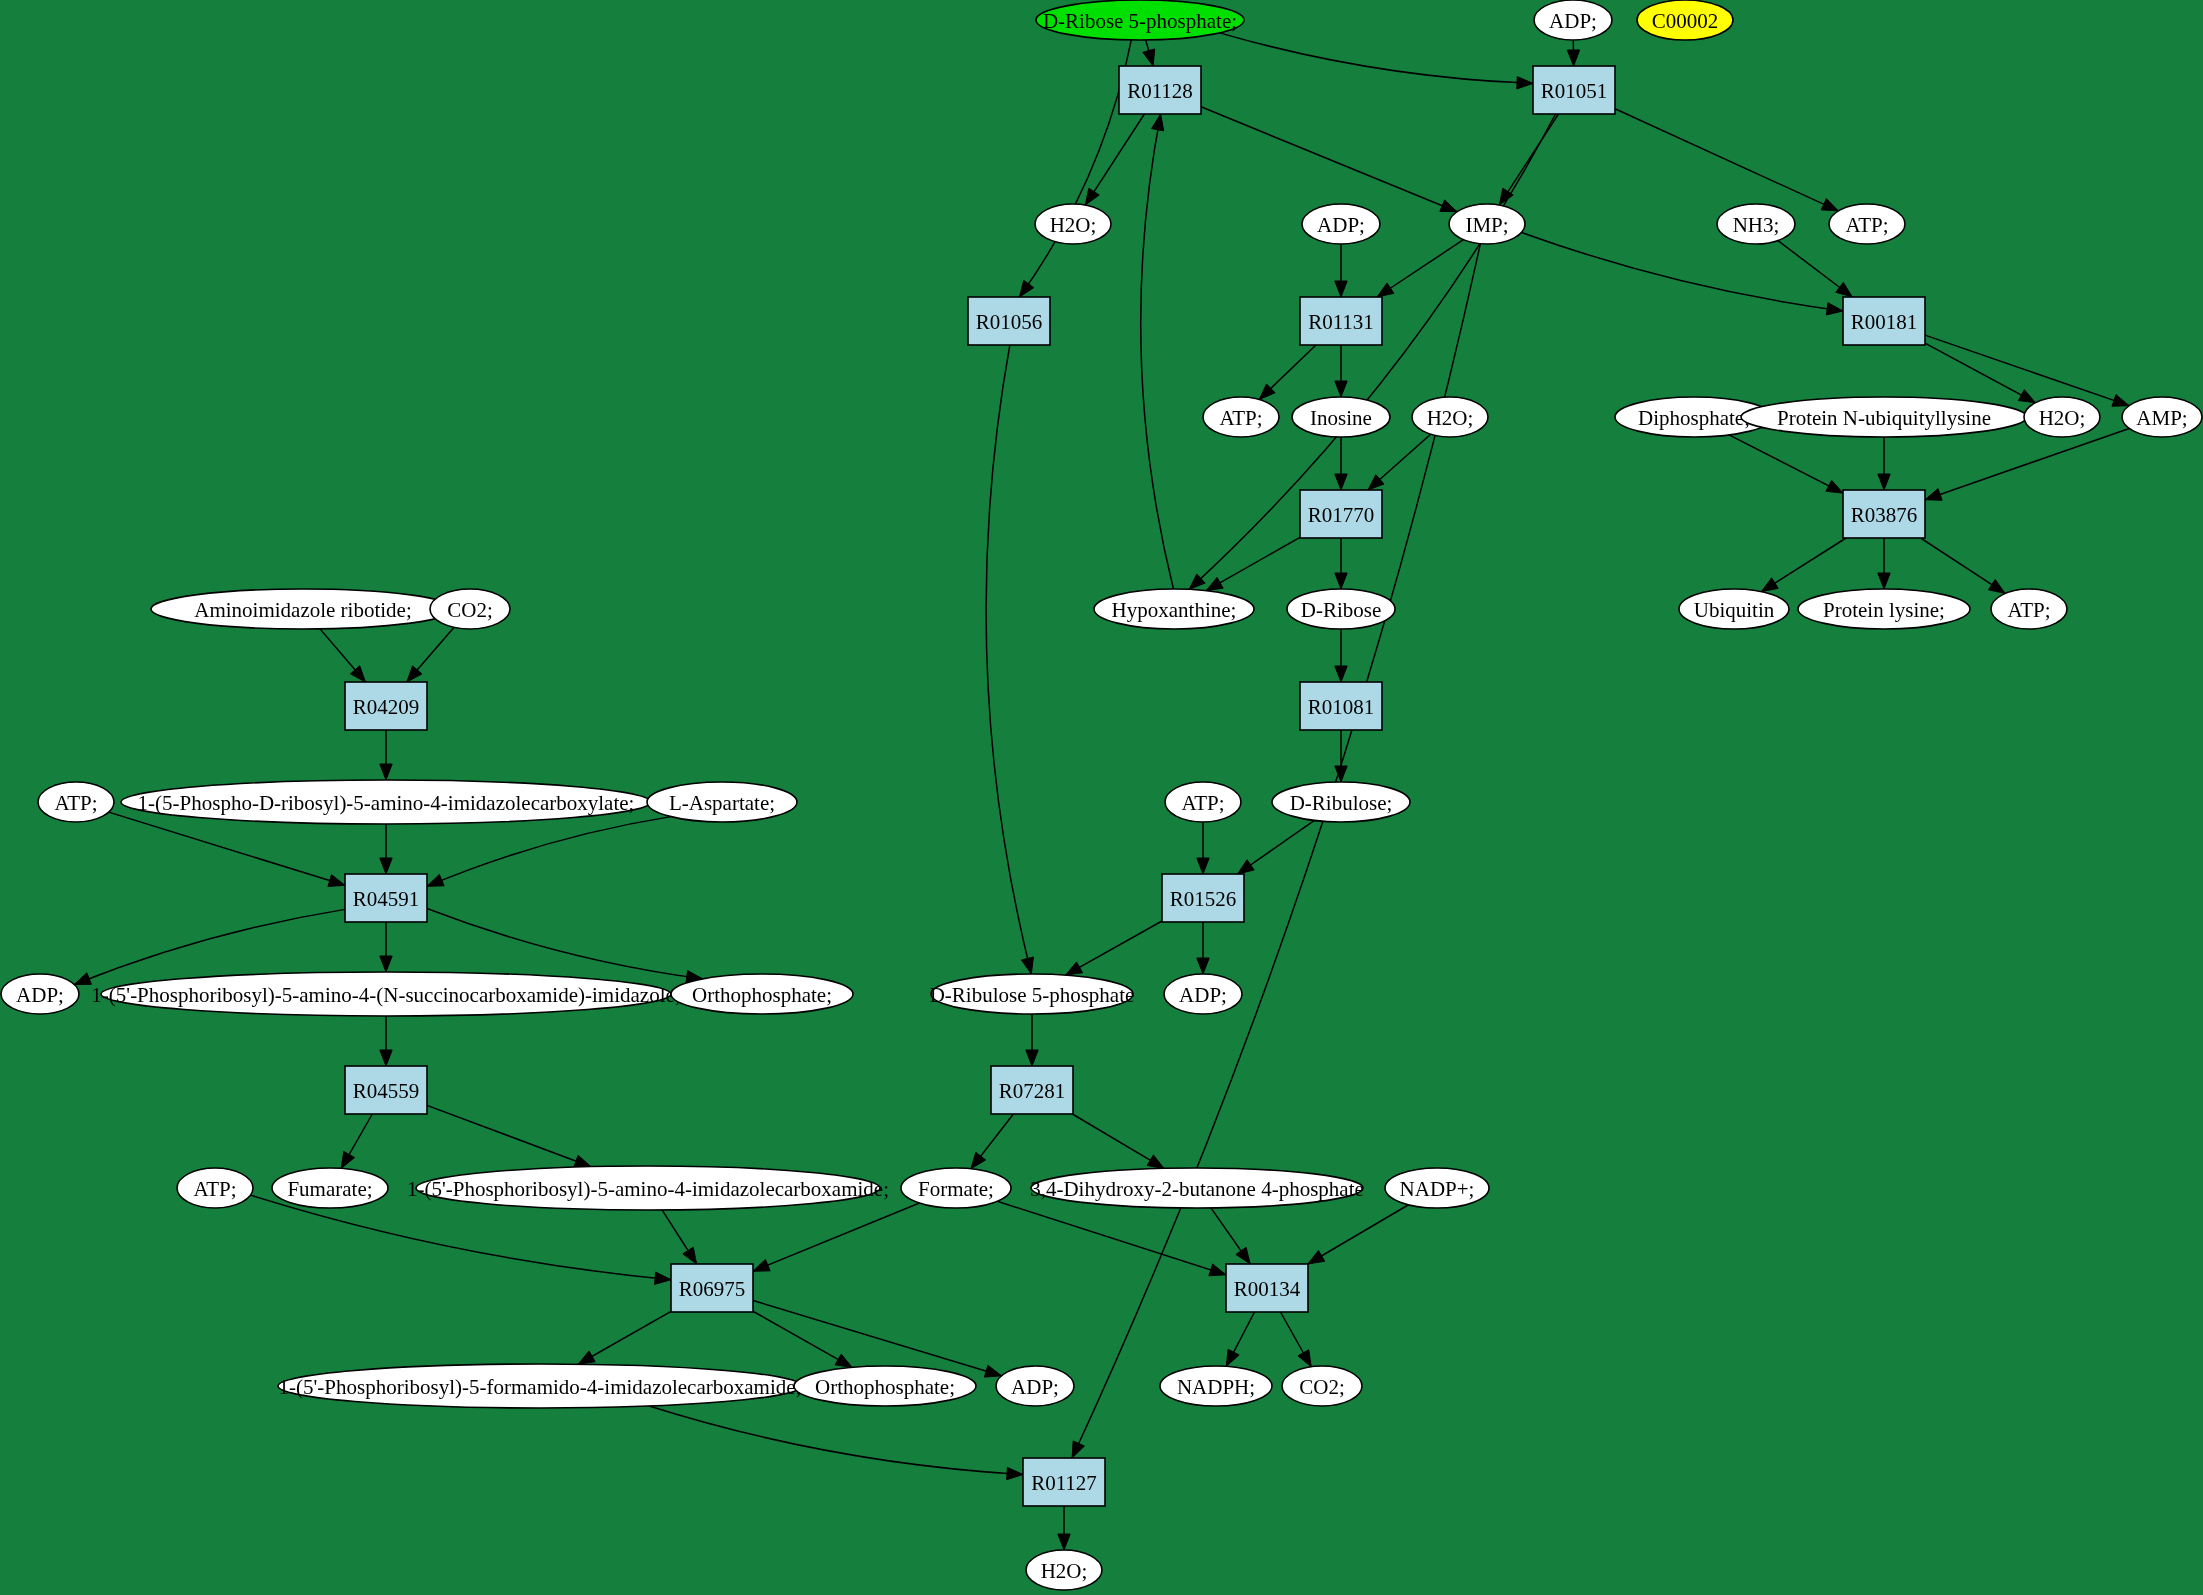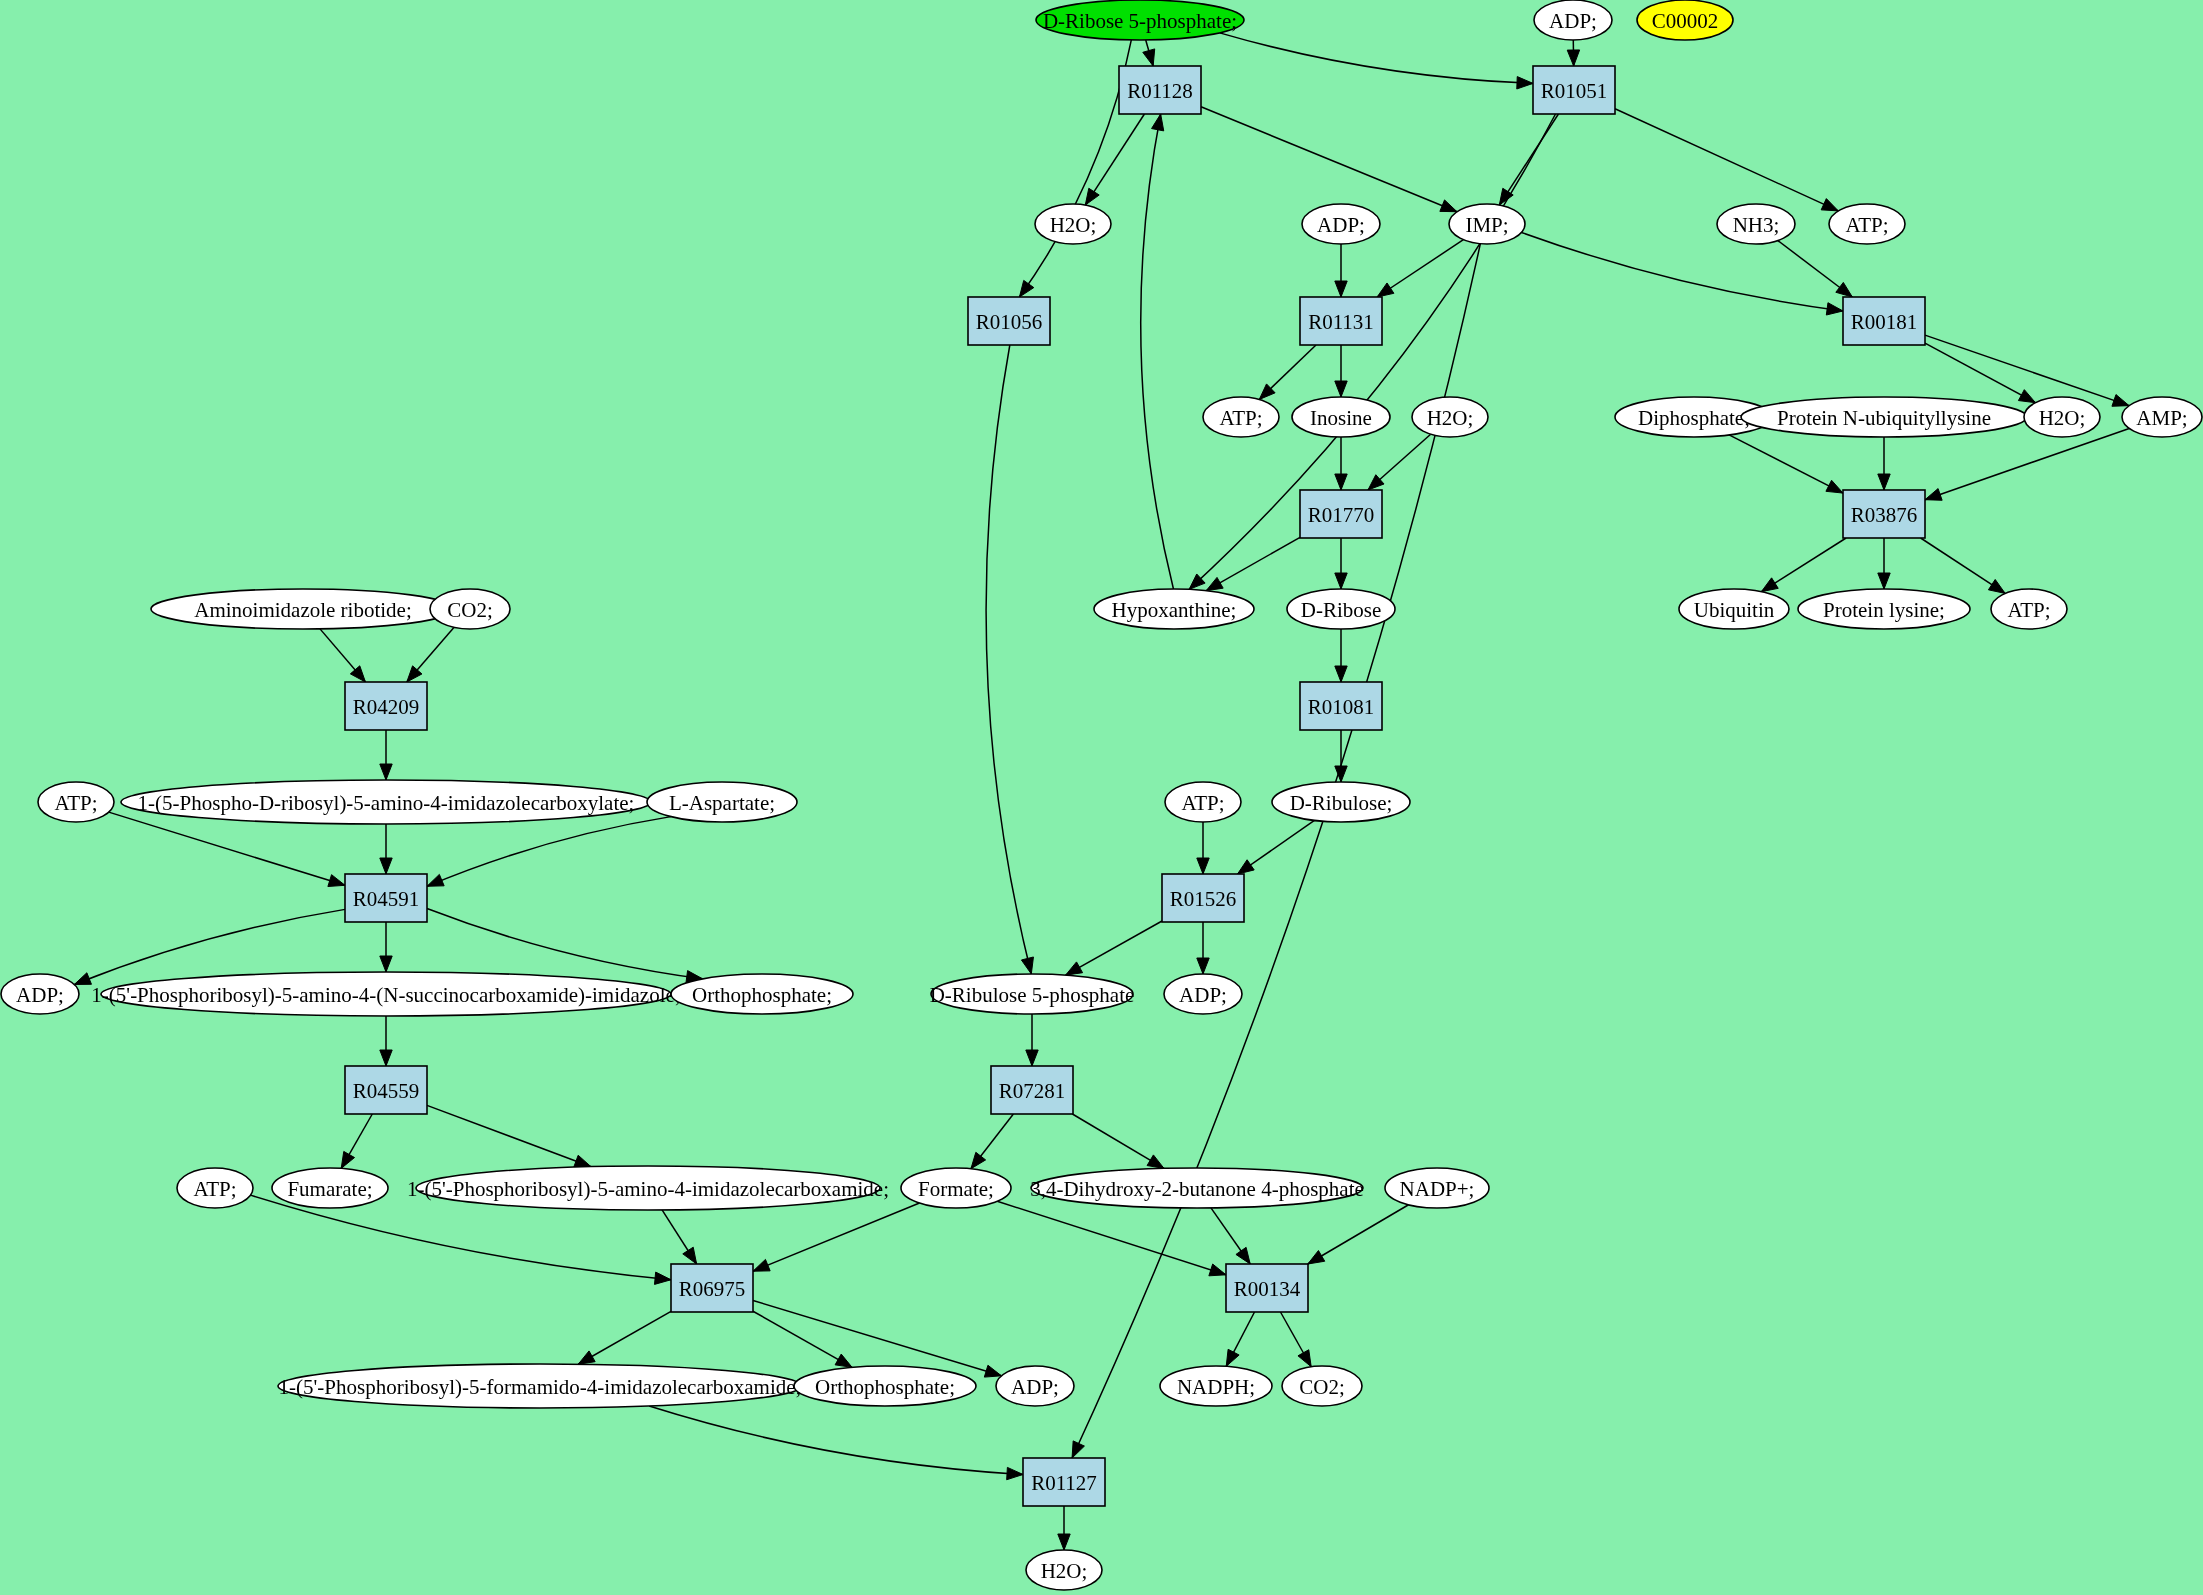--- a/index.html
+++ b/index.html
@@ -4,21 +4,21 @@
 <style>
   html, body {
     margin: 0;
     padding: 0;
     background: #ffffff;
   }
   #canvas {
     position: relative;
     width: 2203px;
     height: 1595px;
-    background: #86efac;
+    background: #15803d;
     font-family: "Liberation Serif", serif;
     overflow: hidden;
   }
   svg#graph {
     position: absolute;
     top: 0;
     left: 0;
     width: 2203px;
     height: 1595px;
     display: block;

